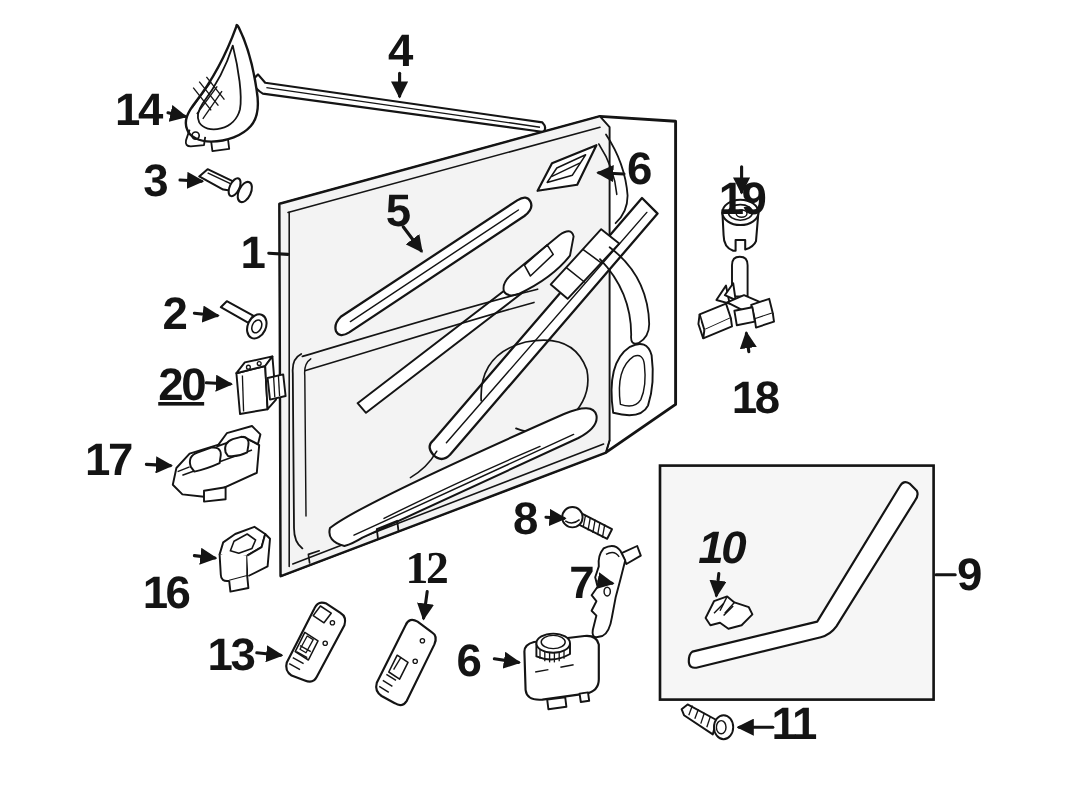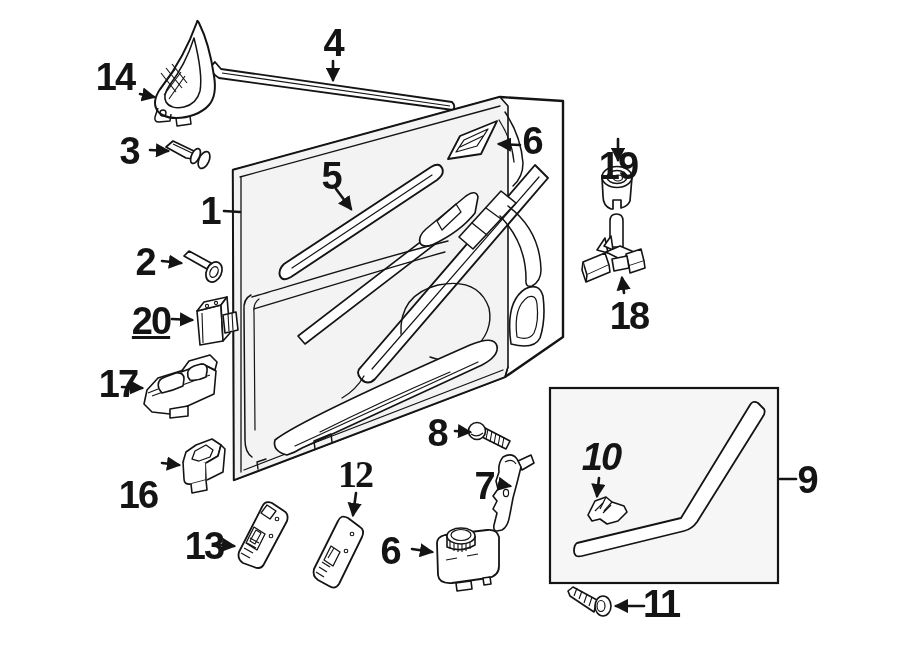--- a/index.html
+++ b/index.html
@@ -281,22 +281,22 @@
 <div class="callout" style="left:129px;top:151px;">3</div>
 <div class="callout" style="left:333px;top:43px;">4</div>
 <div class="callout" style="left:331px;top:176px;">5</div>
 <div class="callout" style="left:532px;top:141px;">6</div>
 <div class="callout" style="left:484px;top:486px;">7</div>
 <div class="callout" style="left:437px;top:433px;">8</div>
 <div class="callout" style="left:807px;top:480px;">9</div>
 <div class="callout" style="left:601px;top:457px;font-style:italic;">10</div>
 <div class="callout" style="left:661px;top:604px;">11</div>
 <div class="callout" style="left:355px;top:474px;font-family:Liberation Serif, serif;">12</div>
-<div class="callout" style="left:192px;top:546px;margin-left:12px;">13</div>
-<div class="callout" style="left:115px;top:77px;">14</div>
+<div class="callout" style="left:192px;top:546px;">13</div>
+<div class="callout" style="left:115px;top:92px;">14</div>
 <div class="callout" style="left:390px;top:551px;">6</div>
 <div class="callout" style="left:138px;top:465px;margin-top:30px;">16</div>
-<div class="callout" style="left:118px;top:384px;">17</div>
-<div class="callout" style="left:629px;top:316px;">18</div>
+<div class="callout" style="left:90px;top:384px;">17</div>
+<div class="callout" style="left:629px;top:332px;">18</div>
 <div class="callout" style="left:618px;top:121px;margin-top:45px;">19</div>
 <div class="callout" style="left:151px;top:321px;text-decoration:underline;">20</div>
 
 </div>
 
 </body></html>

